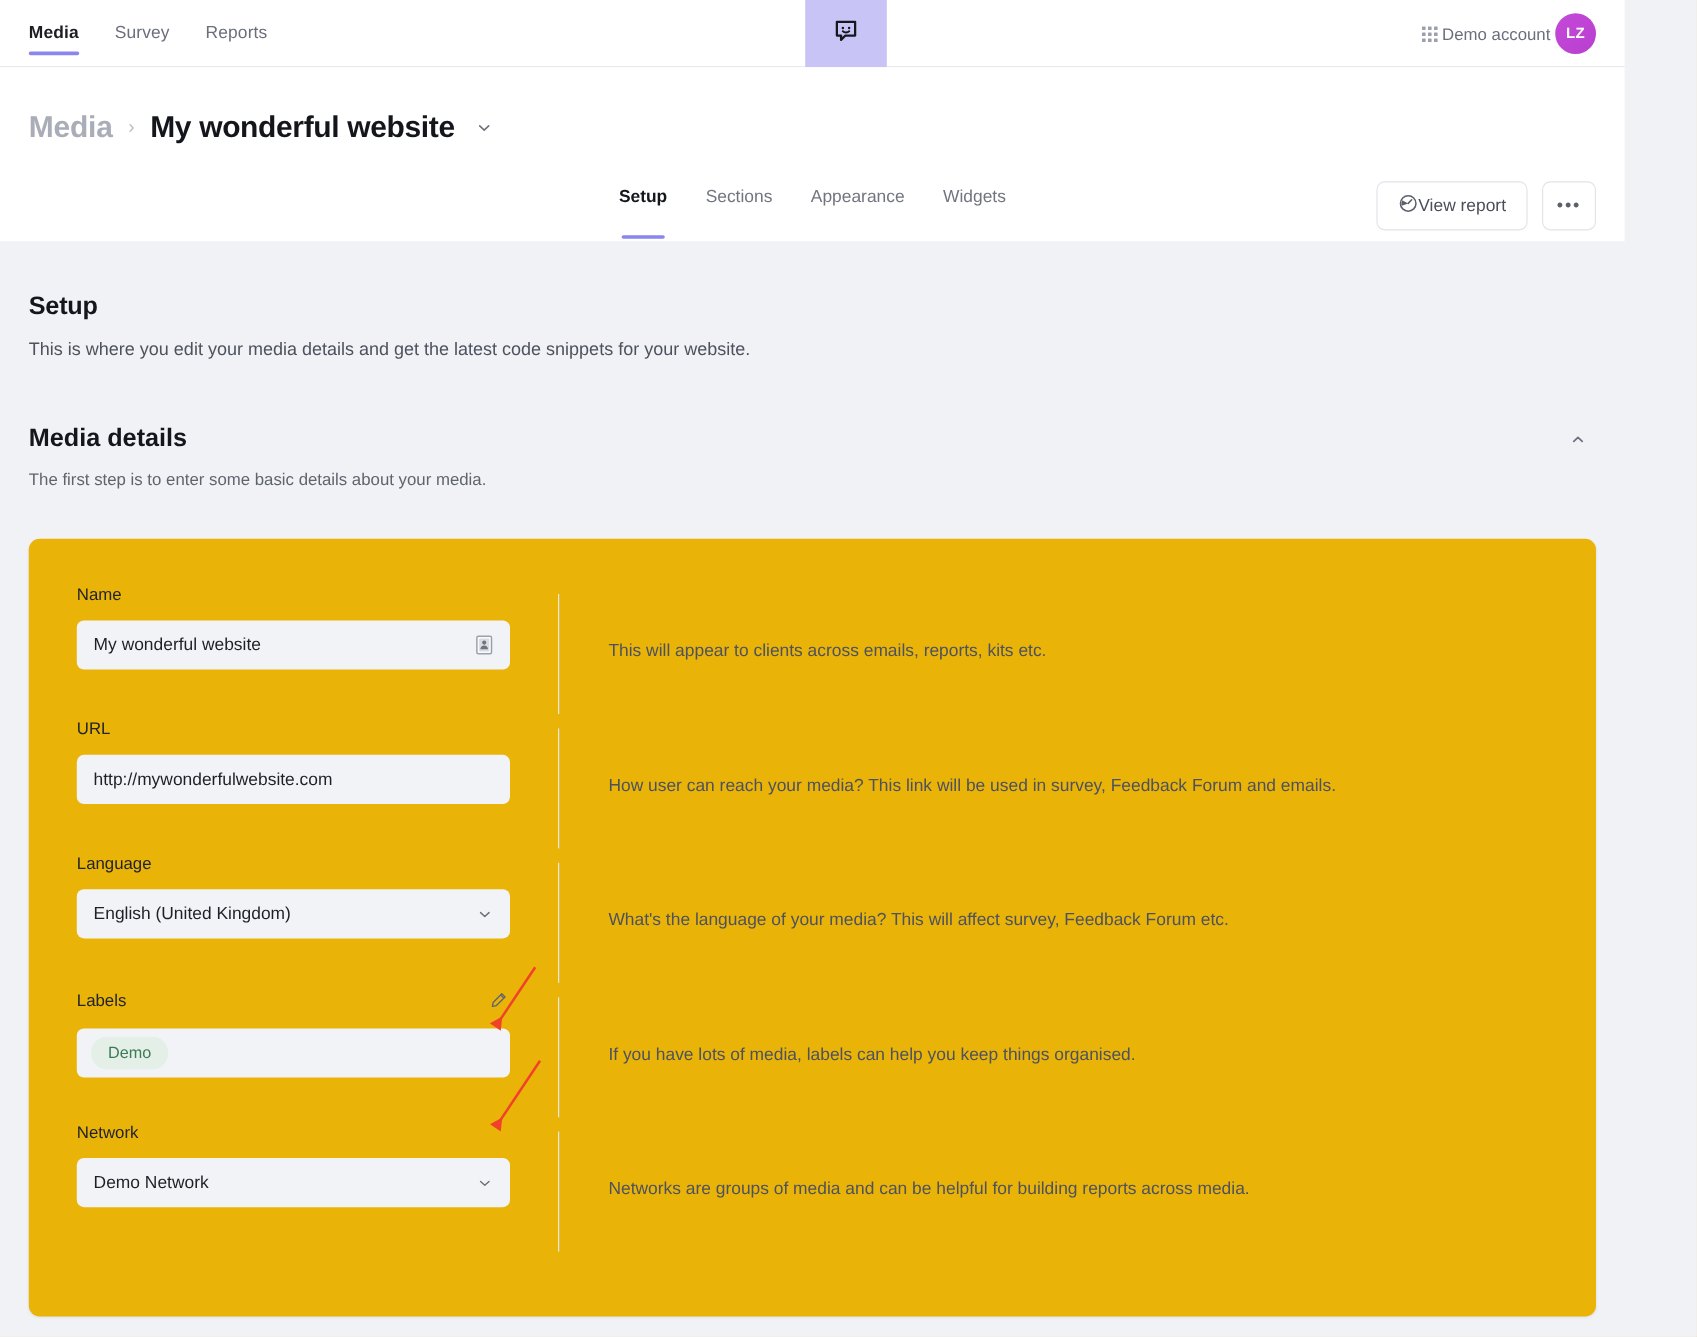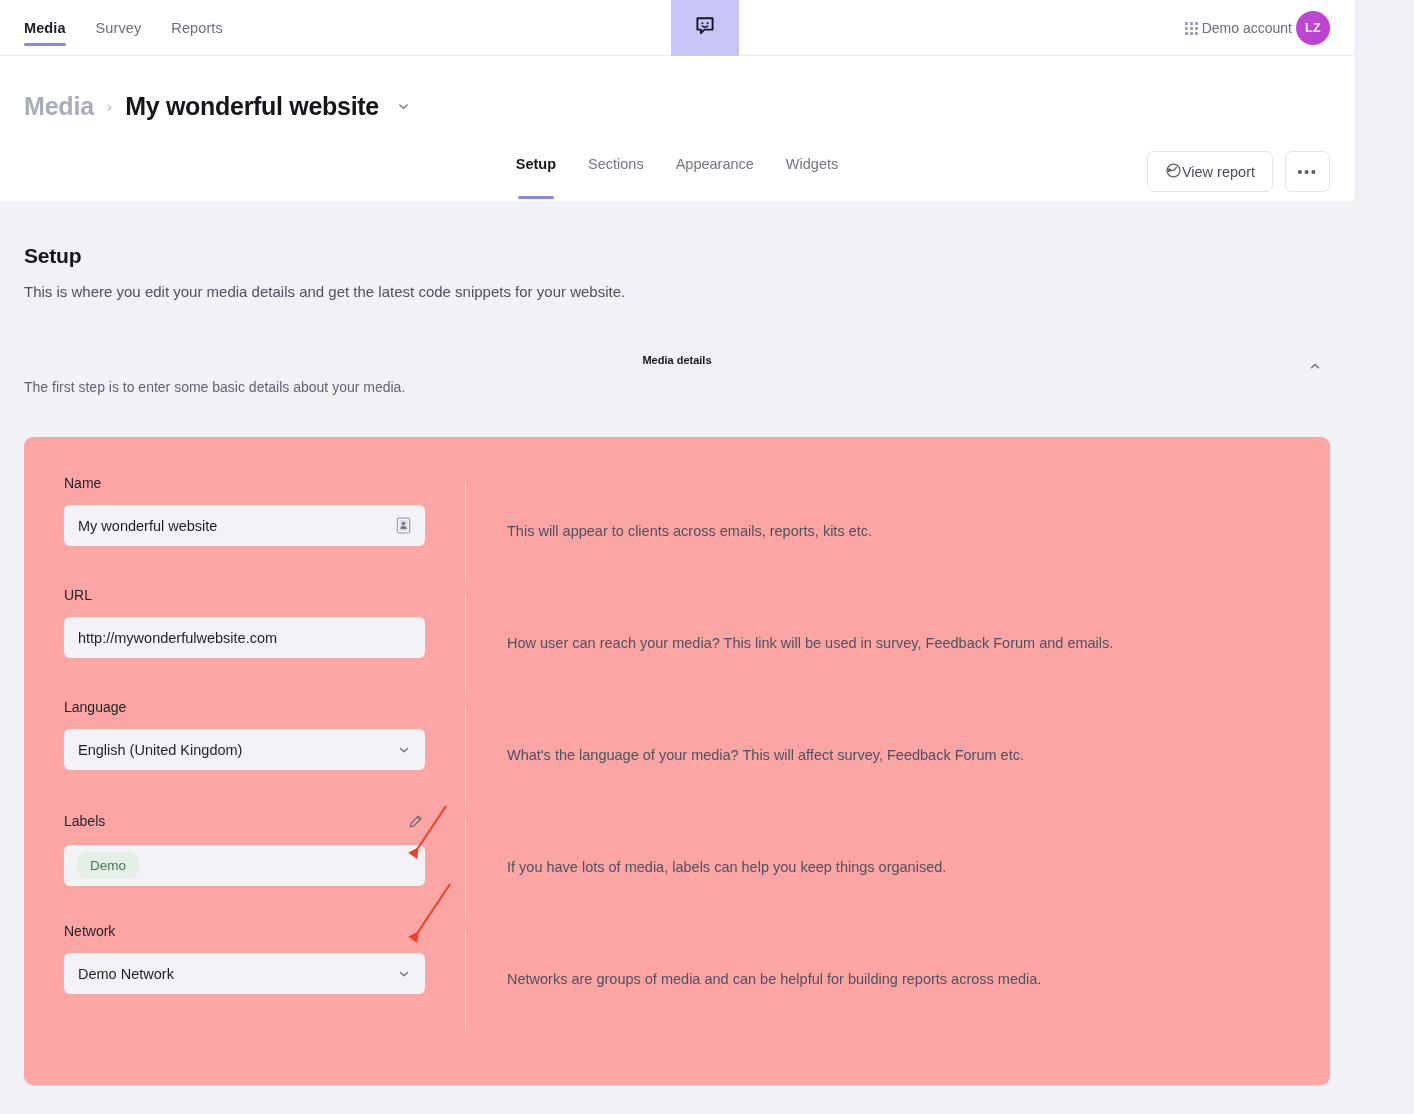--- a/index.html
+++ b/index.html
@@ -213,43 +213,42 @@
     font-size: 15px;
     color: #4d525e;
     padding-top: 15px;
   }
 
   .section-head {
     position: relative;
     padding-top: 54px;
   }
   .section-title {
-    font-size: 11px;
+    font-size: 21px;
     font-weight: bold;
     color: #14161c;
-    text-align: center;
   }
   .section-sub {
     font-size: 14px;
     color: #60646f;
     padding-top: 13px;
   }
   .section-collapse {
     position: absolute;
     right: 2px;
     top: 55px;
     width: 26px; height: 26px;
     display: flex; align-items: center; justify-content: center;
     cursor: pointer;
   }
 
   
   .card {
     margin-top: 42px;
-    background: #fca5a5;
+    background: #eab308;
     border-radius: 9px;
     box-shadow: 0 1px 2px rgba(20,22,28,.05);
     padding: 38px 0 50px 0;
     position: relative;
   }
 
   .field-row {
     display: flex;
     align-items: stretch;
     min-height: 112px;

